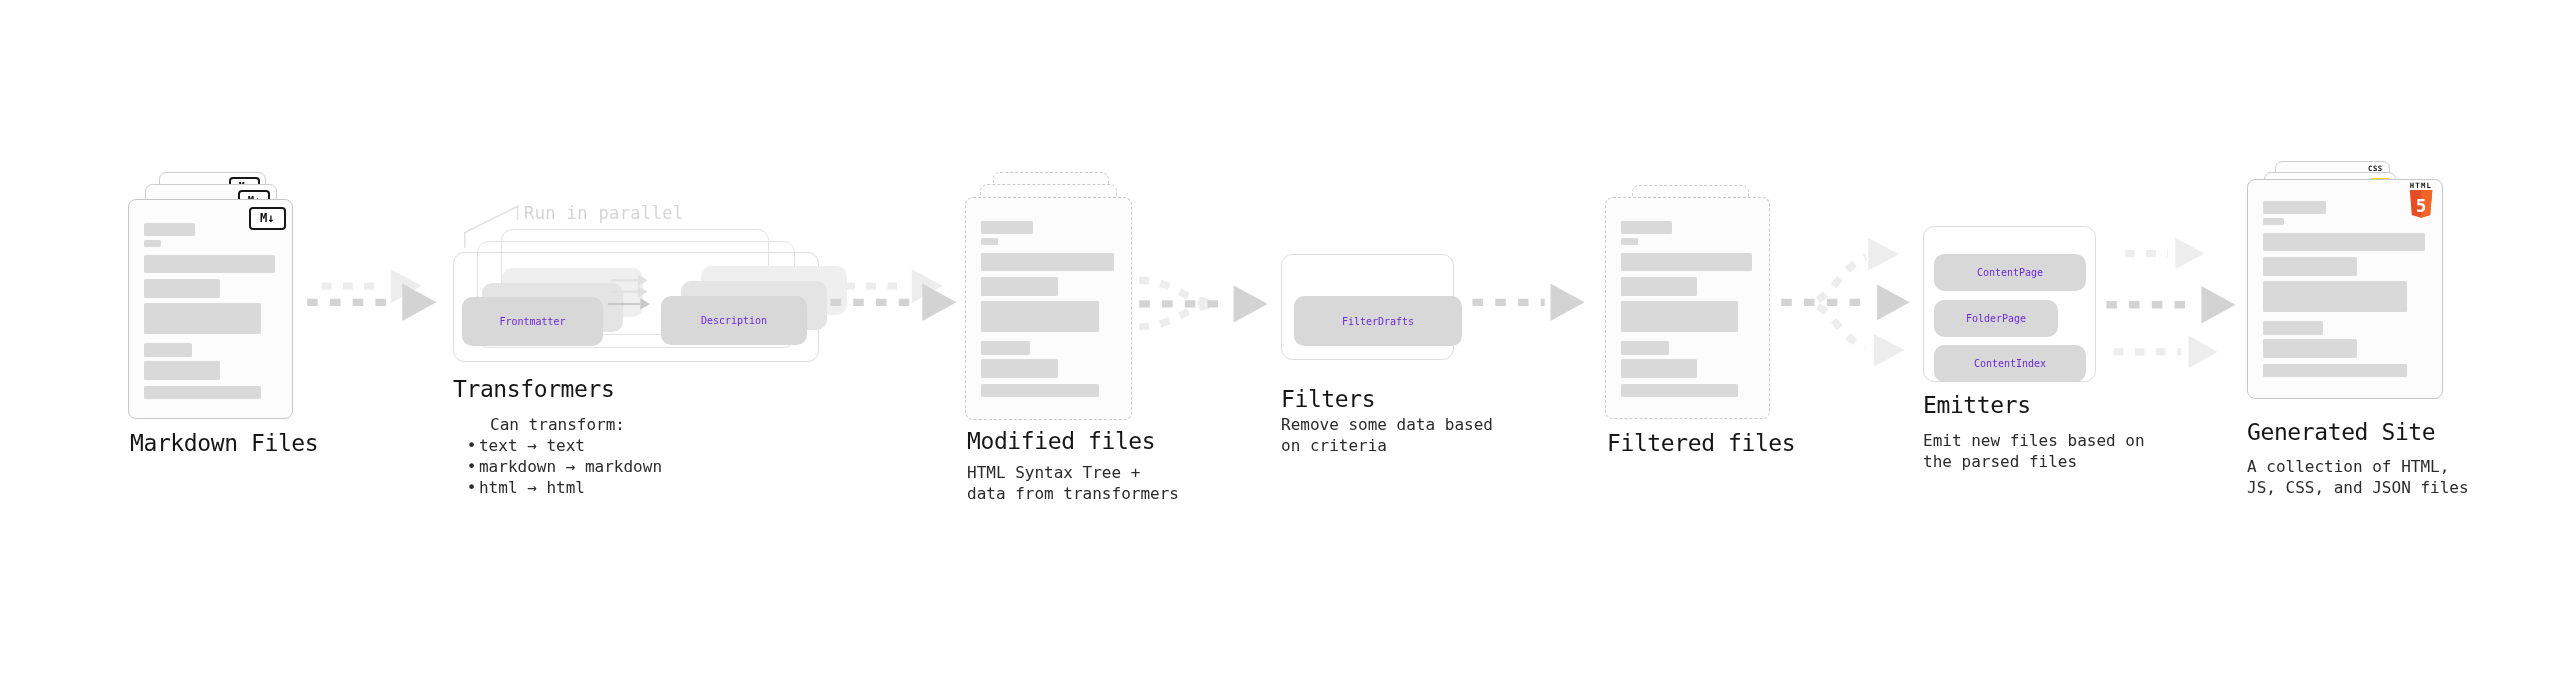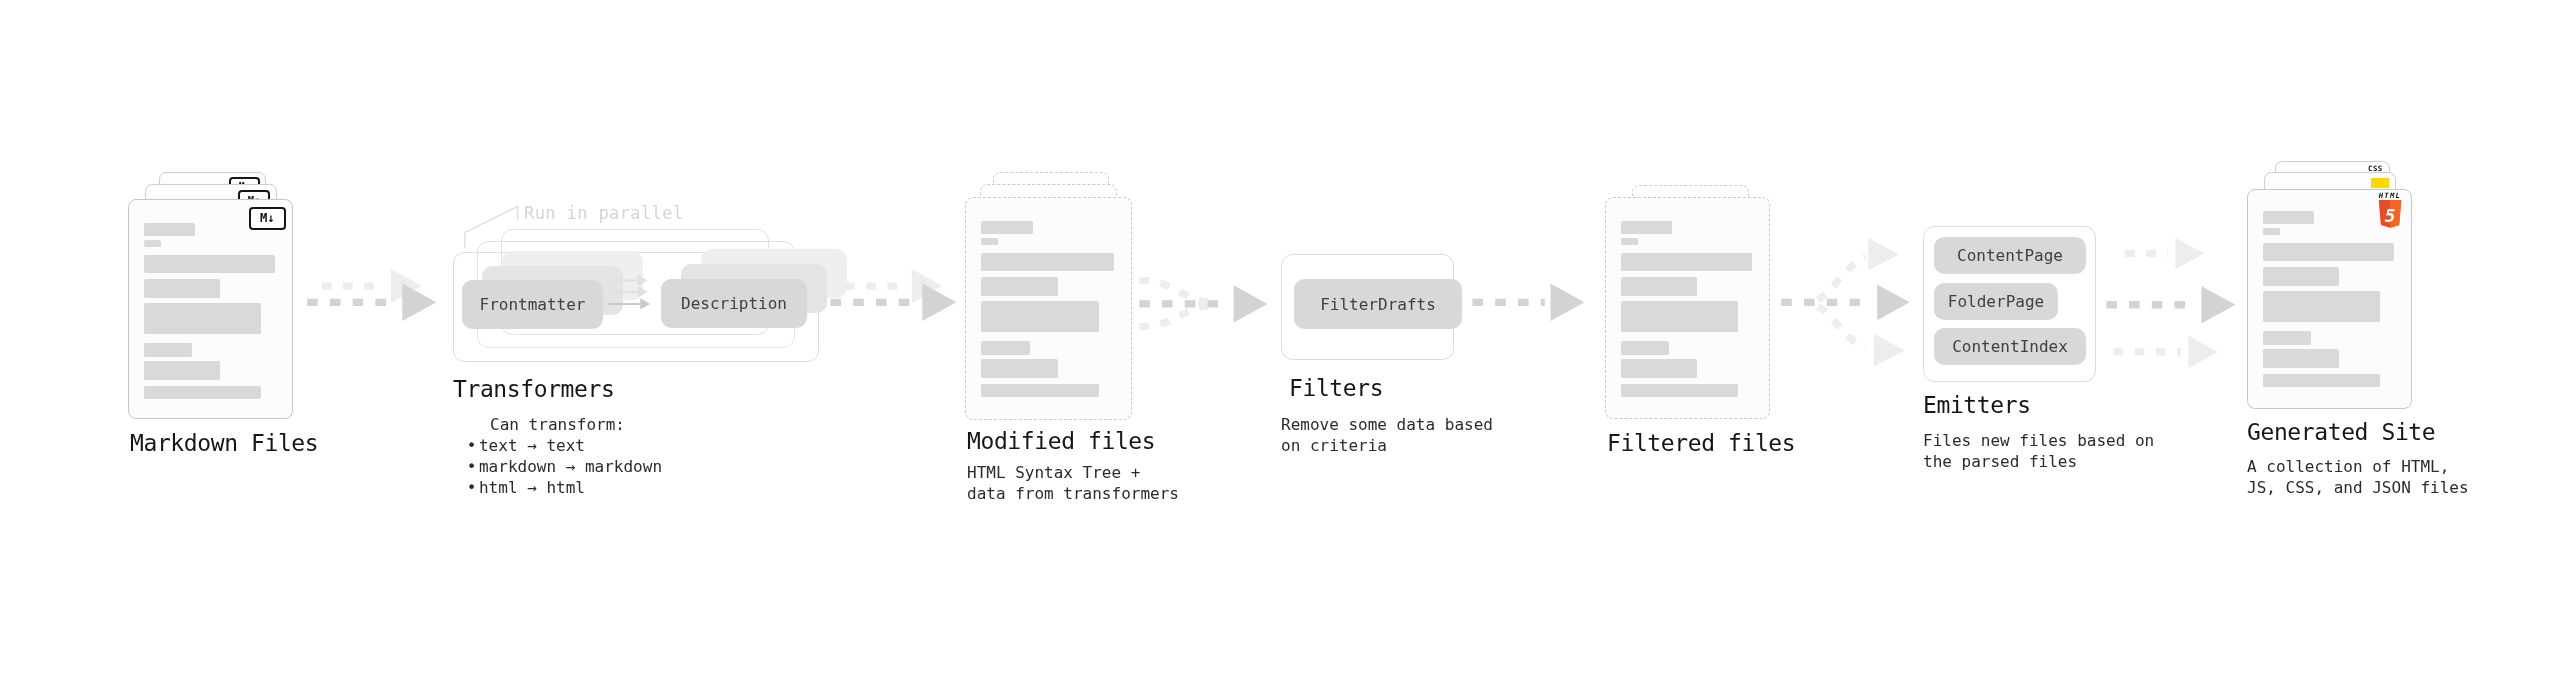--- a/index.html
+++ b/index.html
@@ -18,21 +18,21 @@
   .badge-md{position:absolute;background:#ffffff;border:2.4px solid #161616;border-radius:4.1px;
             display:flex;align-items:center;justify-content:center;font-weight:bold;color:#111;}
   .badge-md.front{right:6.5px;top:6.5px;width:32.5px;height:19.5px;font-size:12.2px;}
   .badge-md.b2{right:5.7px;top:4.9px;width:28.4px;height:16.3px;font-size:10.6px;border-width:2px;}
   .badge-md.b3{right:4.9px;top:4.1px;width:27px;height:15.4px;font-size:9.8px;border-width:2px;}
 
   .card{position:absolute;border:1.6px solid #e2e2e2;border-radius:11.4px;background:transparent;box-sizing:border-box;}
   .card.opaque{background:#ffffff;}
 
   .node{position:absolute;background:#d8d8d8;border-radius:10.6px;display:flex;align-items:center;
-        justify-content:center;font-size:16px;color:#404040;white-space:nowrap;}
+        justify-content:center;font-size:10px;color:#6d28d9;white-space:nowrap;margin-top:17px;}
   .node.l1{background:#e4e4e4;}
   .node.l2{background:#efefef;}
 
   .label{position:absolute;font-size:23px;font-weight:500;color:#161616;white-space:nowrap;letter-spacing:-0.4px;}
   .sub{position:absolute;font-size:16px;color:#2b2b2b;line-height:21px;white-space:nowrap;}
   .note{position:absolute;font-size:17px;color:#d5d5d5;white-space:nowrap;letter-spacing:0.4px;}
   .brow{display:flex;padding-left:11.4px;}
   .blt{width:14.6px;}
 
   .css-badge{position:absolute;right:6.5px;top:3.3px;width:19.5px;text-align:right;}
@@ -130,21 +130,21 @@
     <div class="label" style="left:967px;top:428px;">Modified files</div>
     <div class="sub" style="left:967px;top:462px;">
       <div>HTML Syntax Tree +</div>
       <div>data from transformers</div>
     </div>
   </div>
 
   <div>
     <div class="card opaque" style="left:1281px;top:254px;width:173px;height:106px;border-color:#dcdcdc;"></div>
     <div class="node" style="left:1294px;top:279px;width:168px;height:50px;">FilterDrafts</div>
-    <div class="label" style="left:1281px;top:375px;margin-left:8px;">Filters</div>
+    <div class="label" style="left:1281px;top:386px;">Filters</div>
     <div class="sub" style="left:1281px;top:414px;">
       <div>Remove some data based</div>
       <div>on criteria</div>
     </div>
   </div>
 
   <div>
     <div class="layer dashed" style="left:1632px;top:185px;width:117px;height:57px;"></div>
     <div class="doc dashed" style="left:1605px;top:197px;width:165px;height:222px;">
       <div class="bars">
@@ -161,36 +161,36 @@
     <div class="label" style="left:1607px;top:430px;">Filtered files</div>
   </div>
 
   <div>
     <div class="card opaque" style="left:1923px;top:226px;width:173px;height:156px;border-color:#dcdcdc;"></div>
     <div class="node" style="left:1934px;top:237px;width:152px;height:37px;">ContentPage</div>
     <div class="node" style="left:1934px;top:283px;width:124px;height:37px;">FolderPage</div>
     <div class="node" style="left:1934px;top:328px;width:152px;height:37px;">ContentIndex</div>
     <div class="label" style="left:1923px;top:392px;">Emitters</div>
     <div class="sub" style="left:1923px;top:430px;">
-      <div>Files new files based on</div>
+      <div>Emit new files based on</div>
       <div>the parsed files</div>
     </div>
   </div>
 
   <div>
     <div class="layer" style="left:2275px;top:161px;width:115px;height:57px;">
       <div class="css-badge">
         <div class="css-text">CSS</div>
         <div class="css-bar"></div>
       </div>
     </div>
     <div class="layer" style="left:2264px;top:172px;width:132px;height:57px;">
       <div class="js-badge"></div>
     </div>
-    <div class="doc" style="left:2247px;top:189px;width:165px;height:220px;font-style:italic;">
+    <div class="doc" style="left:2247px;top:179px;width:196px;height:220px;">
       <div class="html5">
         <div class="html5-text">HTML</div>
         <svg width="26" height="29" viewBox="0 0 32 36">
           <path d="M2,0 H30 L27.4,31 L16,34.6 L4.6,31 Z" fill="#e44d26"></path>
           <path d="M16,0 H30 L27.4,31 L16,34.6 Z" fill="#f16529"></path>
           <text x="16" y="27" font-size="22" font-weight="bold" fill="#ffffff" text-anchor="middle">5</text>
         </svg>
       </div>
       <div class="bars" style="top:21px;">
           <div class="bar" style="width: 39%; height: 13px; margin-top: 0px;"></div>

